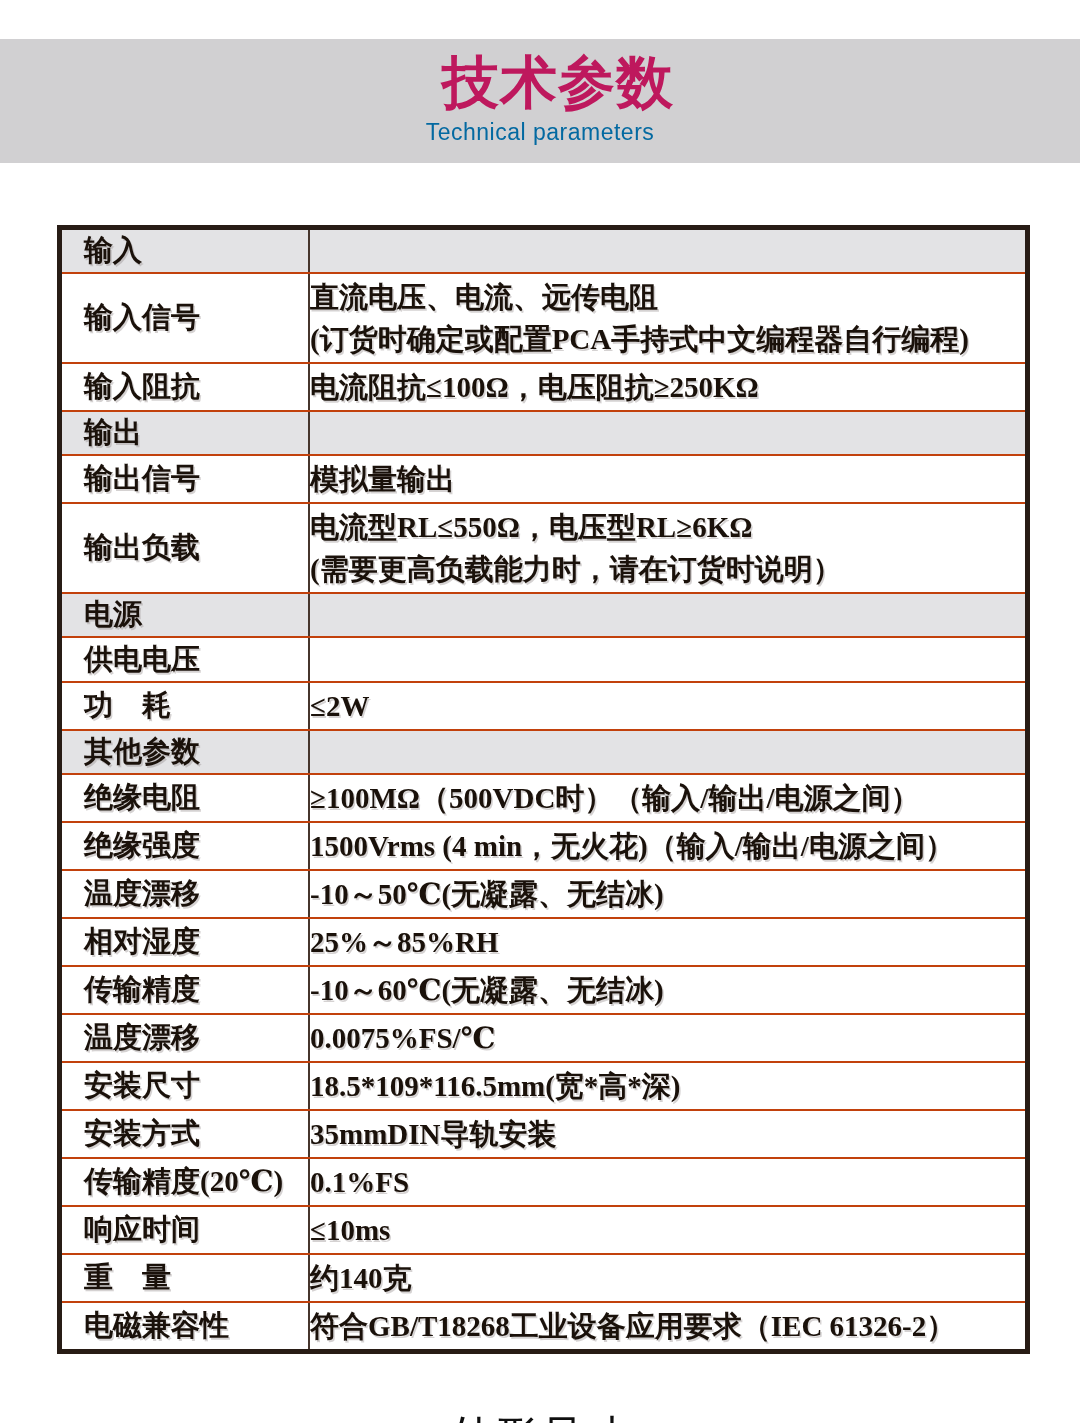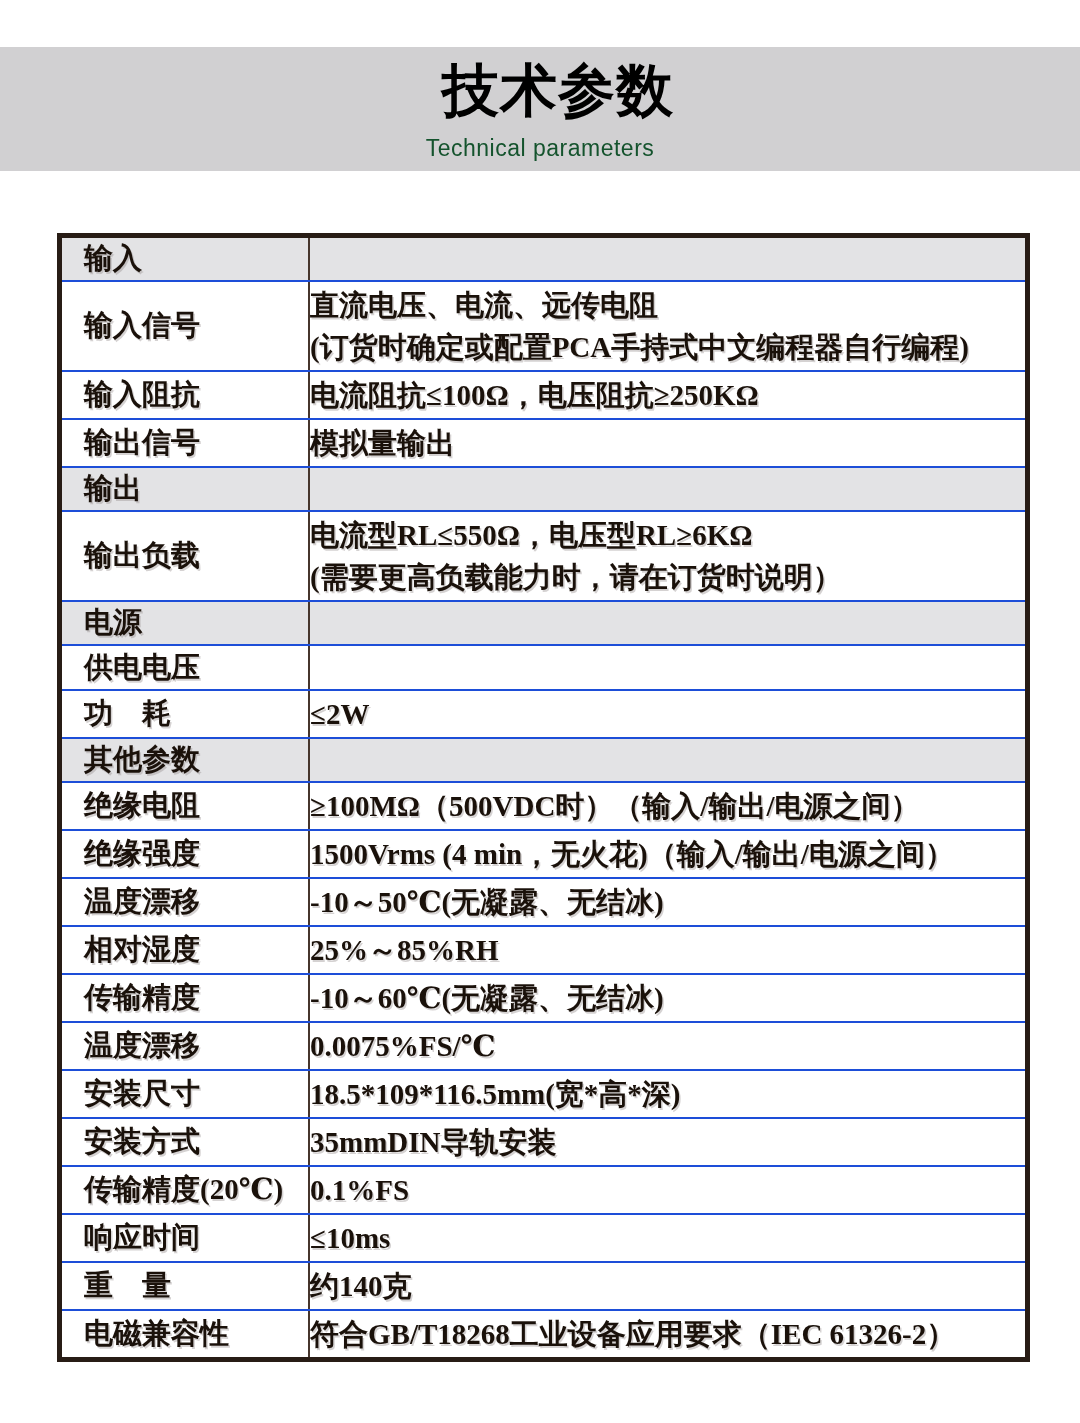--- a/index.html
+++ b/index.html
@@ -5,35 +5,35 @@
   html,body{margin:0;padding:0;}
   body{
     width:1080px;height:1423px;background:#ffffff;overflow:hidden;
     font-family:"Liberation Sans","DejaVu Sans",sans-serif;
   }
   .top-white{height:31px;background:#ffffff;}
   .title-band{
     height:124px;background:#d1d0d2;text-align:center;
   }
   .page-title{
-    margin:16px;padding-top:15px;font-size:57px;line-height:1.0;
-    font-weight:900;color:#000000;letter-spacing:1px;padding-left:36px;
+    margin:8px;padding-top:15px;font-size:57px;line-height:1.0;
+    font-weight:900;color:#be185d;letter-spacing:1px;padding-left:36px;
   }
   .page-subtitle{
-    margin-top:2px;font-size:23px;color:#14532d;letter-spacing:0.5px;
+    margin-top:2px;font-size:23px;color:#0369a1;letter-spacing:0.5px;
   }
   .spec-table{
     margin:62px 0 0 57px;width:973px;box-sizing:border-box;
     border:5px solid #281c15;
     font-family:"Liberation Serif","DejaVu Serif",serif;
     font-weight:bold;font-size:29px;color:#1a110a;
     text-shadow:1.5px 1.5px 0 rgba(150,143,143,0.4);
   }
   .spec-row{display:flex;min-height:43px;align-items:stretch;background:#ffffff;}
-  .spec-row + .spec-row{border-top:2px solid #1d4ed8;}
+  .spec-row + .spec-row{border-top:2px solid #c2410c;}
   .spec-row.section{min-height:33px;background:#e3e3e5;}
   .label-cell{
     flex:0 0 248px;width:248px;box-sizing:border-box;
     padding:1px 6px 1px 22px;border-right:2px solid #46352c;
     display:flex;align-items:center;
   }
   .value-cell{
     flex:1;display:flex;flex-direction:column;justify-content:center;
     padding:2px 8px 2px 0;box-sizing:border-box;
   }
@@ -65,29 +65,29 @@
         <div class="value-line">直流电压、电流、远传电阻</div>
         <div class="value-line">(订货时确定或配置PCA手持式中文编程器自行编程)</div>
       </div>
     </div>
     <div class="spec-row">
       <div class="label-cell">输入阻抗</div>
       <div class="value-cell">
         <div class="value-line">电流阻抗≤100Ω，电压阻抗≥250KΩ</div>
       </div>
     </div>
+    <div class="spec-row section">
+      <div class="label-cell">输出</div>
+      <div class="value-cell"></div>
+    </div>
     <div class="spec-row">
       <div class="label-cell">输出信号</div>
       <div class="value-cell">
         <div class="value-line">模拟量输出</div>
       </div>
-    </div>
-    <div class="spec-row section">
-      <div class="label-cell">输出</div>
-      <div class="value-cell"></div>
     </div>
     <div class="spec-row">
       <div class="label-cell">输出负载</div>
       <div class="value-cell">
         <div class="value-line">电流型RL≤550Ω，电压型RL≥6KΩ</div>
         <div class="value-line">(需要更高负载能力时，请在订货时说明）</div>
       </div>
     </div>
     <div class="spec-row section">
       <div class="label-cell">电源</div>

